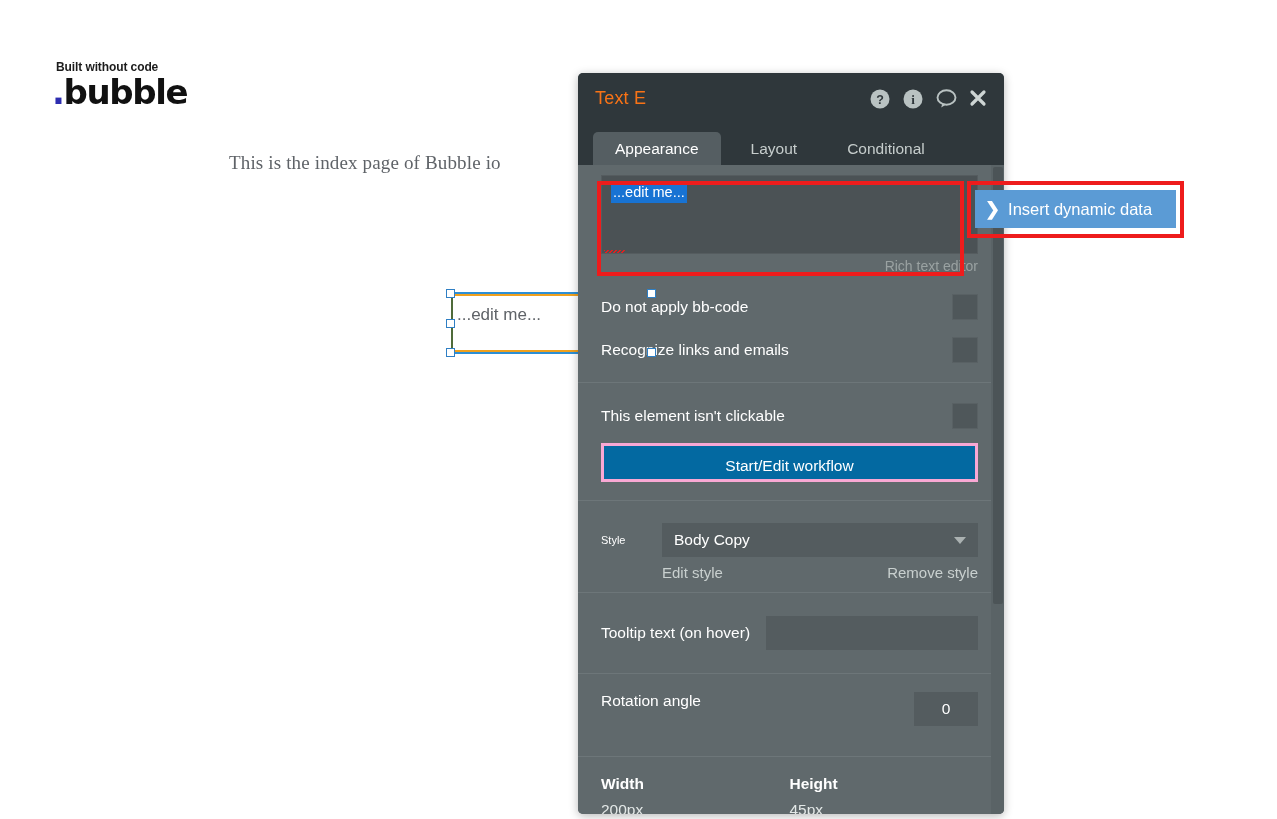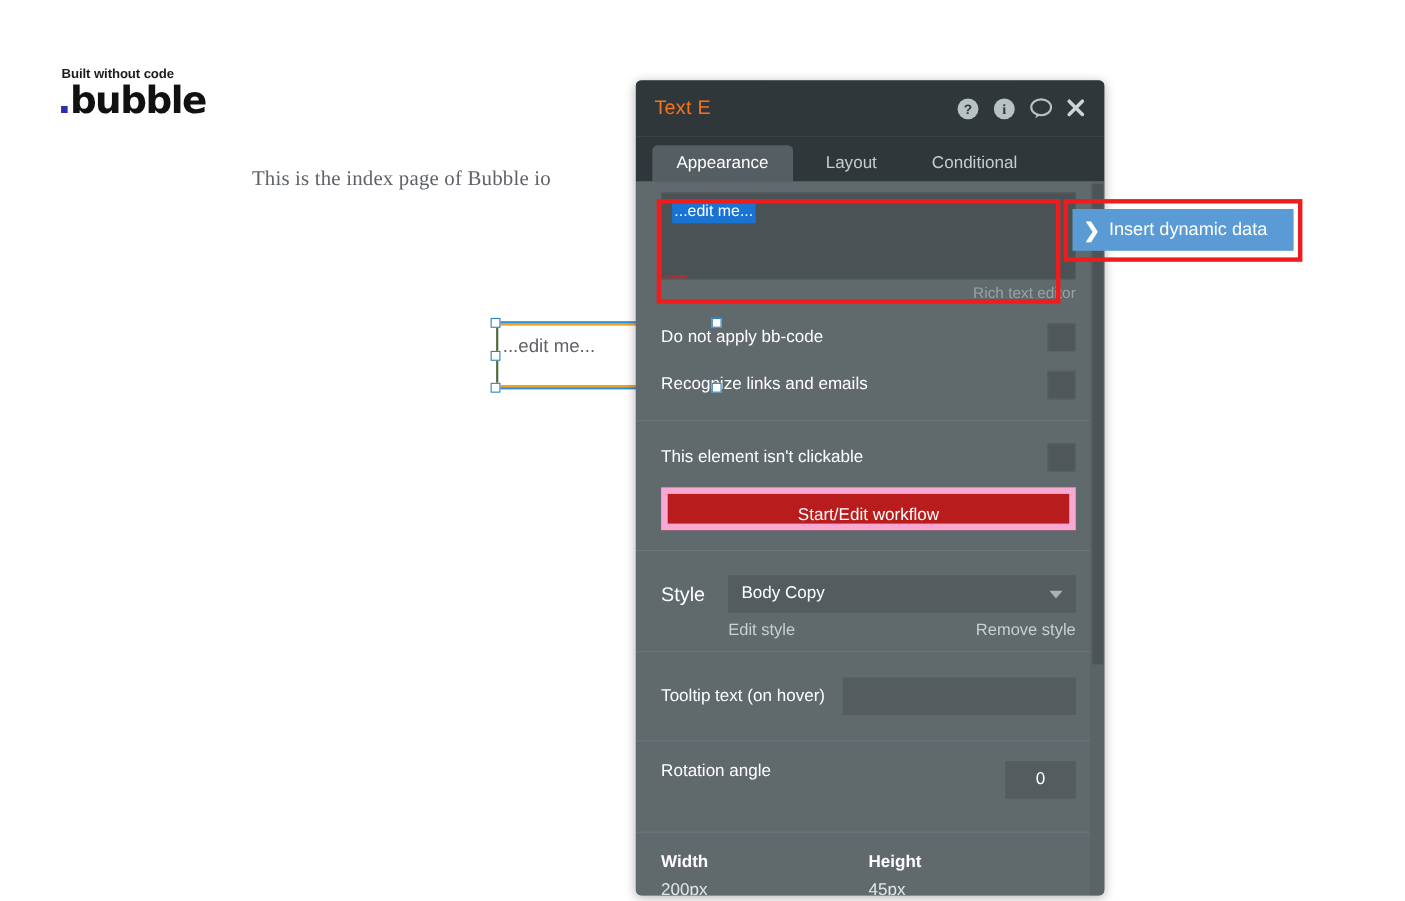--- a/index.html
+++ b/index.html
@@ -164,30 +164,30 @@
     width: 26px; height: 26px; background: #4f575a;
     border: 1px solid #596164; cursor: pointer;
   }
   .divider { height: 1px; background: #6d7679; margin: 0; }
   .spacer-sm { height: 11px; }
   .spacer-md { height: 18px; }
 
   #wf-btn {
     margin: 6px 26px 0 23px;
     height: 39px; line-height: 39px; text-align: center;
-    background: #b91c1c; border: 6px solid #f9a8d4;
+    background: #0369a1; border: 3px solid #f9a8d4;
     color: #ffffff; font-size: 15.5px; cursor: pointer;
   }
 
   
   #style-row {
     display: flex; align-items: center;
     padding: 0 26px 0 23px; height: 42px;
   }
-  #style-row .lbl { font-size: 18px; color: #ffffff; width: 61px; }
+  #style-row .lbl { font-size: 11px; color: #ffffff; width: 61px; }
   #style-select {
     flex: 1; position: relative;
     height: 34px; background: #545c5f;
     display: flex; align-items: center;
     padding: 0 12px; cursor: pointer;
   }
   #style-select .val { font-size: 15.5px; color: #ffffff; }
   #style-select .caret {
     position: absolute; right: 12px; top: 14px;
     width: 0; height: 0;

